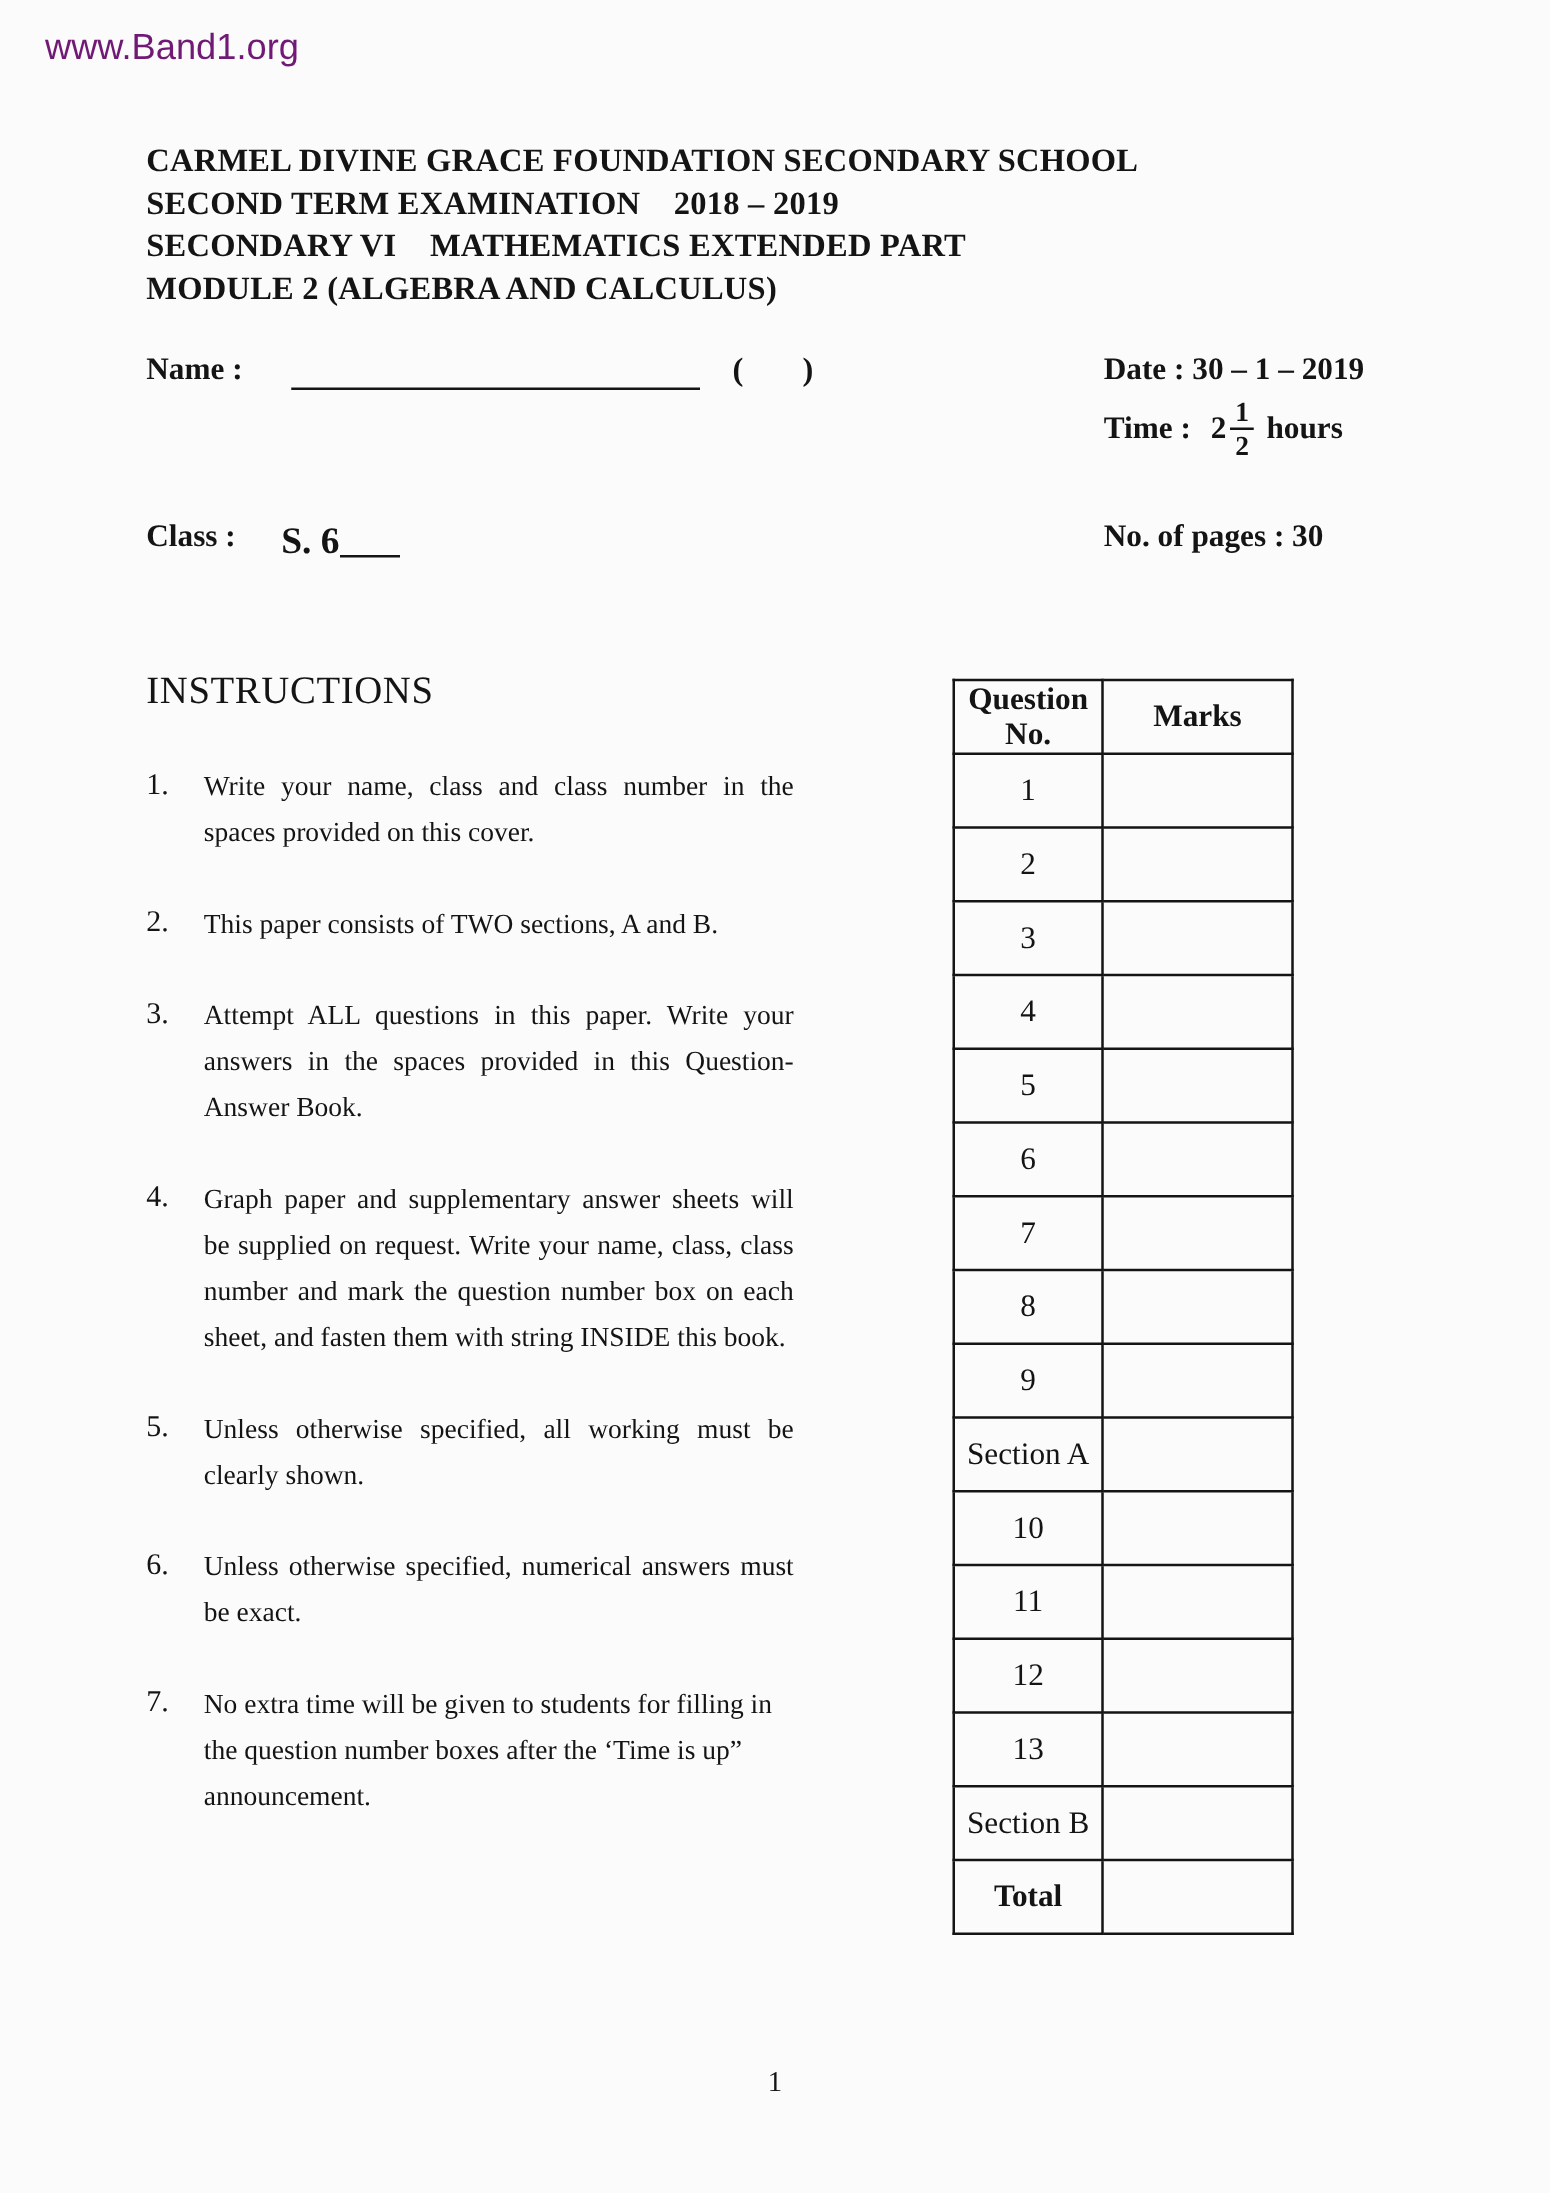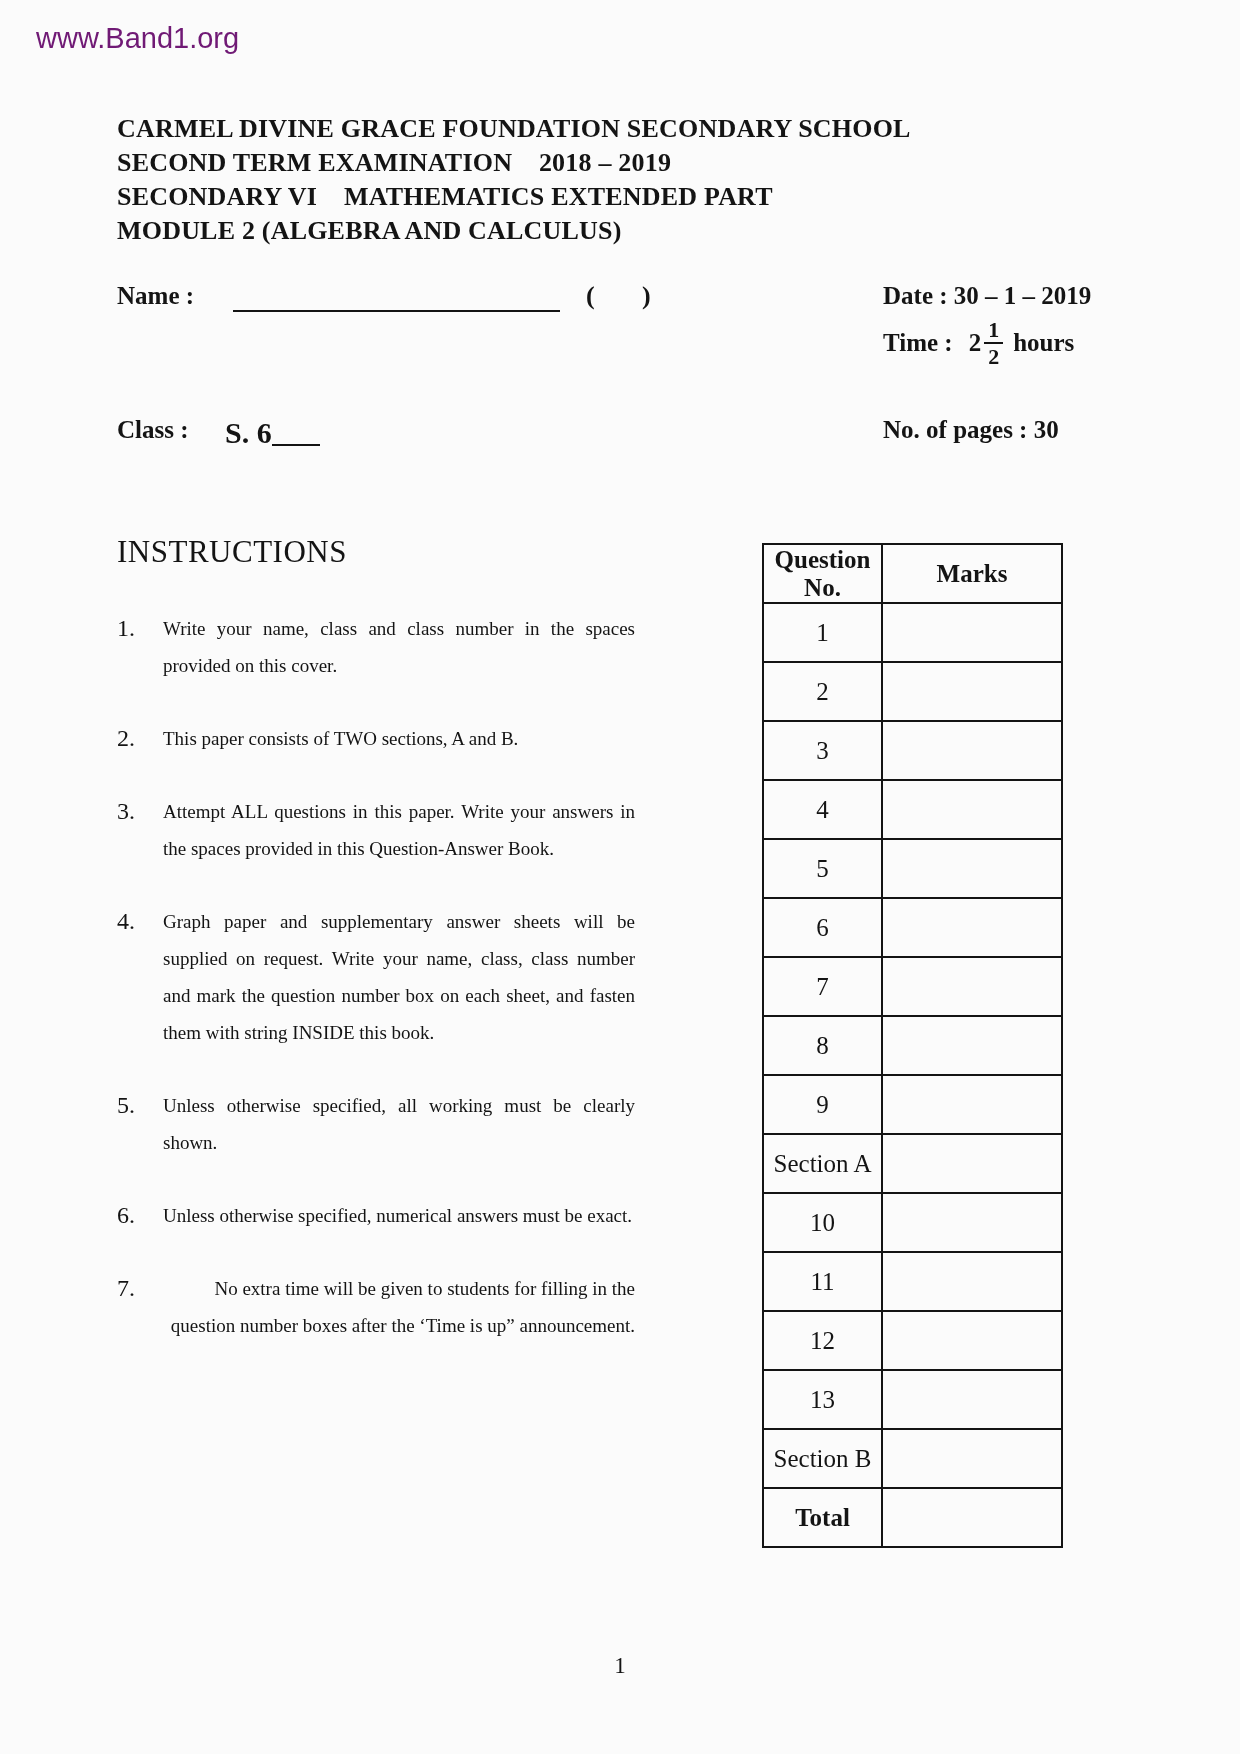--- a/index.html
+++ b/index.html
@@ -46,37 +46,37 @@
   .class-row { left:117px; top:416px; }
   .class-value { left:225px; top:416px; font-size:30px; font-weight:bold; }
   .class-blank { left:272px; top:418px; width:48px; height:28px; }
   .pages-row { left:883px; top:416px; }
 
   
   .instr-title { left:117px; top:534px; font-size:31px; letter-spacing:0.5px; }
   .instr-list { left:117px; top:610px; width:518px; }
   .instr-item { position:relative; padding-left:46px; margin-bottom:36px; }
   .instr-no { position:absolute; left:0; top:0; font-size:24px; line-height:37px; }
-  .instr-text { font-size:19px; line-height:37px; text-align:justify; }
-  .instr-item:last-child .instr-text { text-align:right; }
+  .instr-text { font-size:22px; line-height:37px; text-align:justify; }
+  .instr-item:last-child .instr-text { text-align:left; }
 
   
   .marks-table {
     left:762px; top:543px;
     border-collapse:collapse;
   }
   .marks-table th, .marks-table td {
     border:2px solid #141414;
     text-align:center; vertical-align:middle;
     font-size:25px; font-weight:normal;
     height:59px;
   }
   .marks-table th { font-weight:bold; }
   .marks-table .col-q { width:119px; }
-  .marks-table .col-m { width:180px;text-align:center; }
+  .marks-table .col-m { width:152px;text-align:center; }
   .marks-table tr.total-row td:first-child { font-weight:bold; }
 
   
   .page-number { left:545px; top:1653px; width:150px; text-align:center; font-size:23px; }
 </style>
 </head>
 <body>
 
 <div class="abs watermark">www.Band1.org</div>
 

